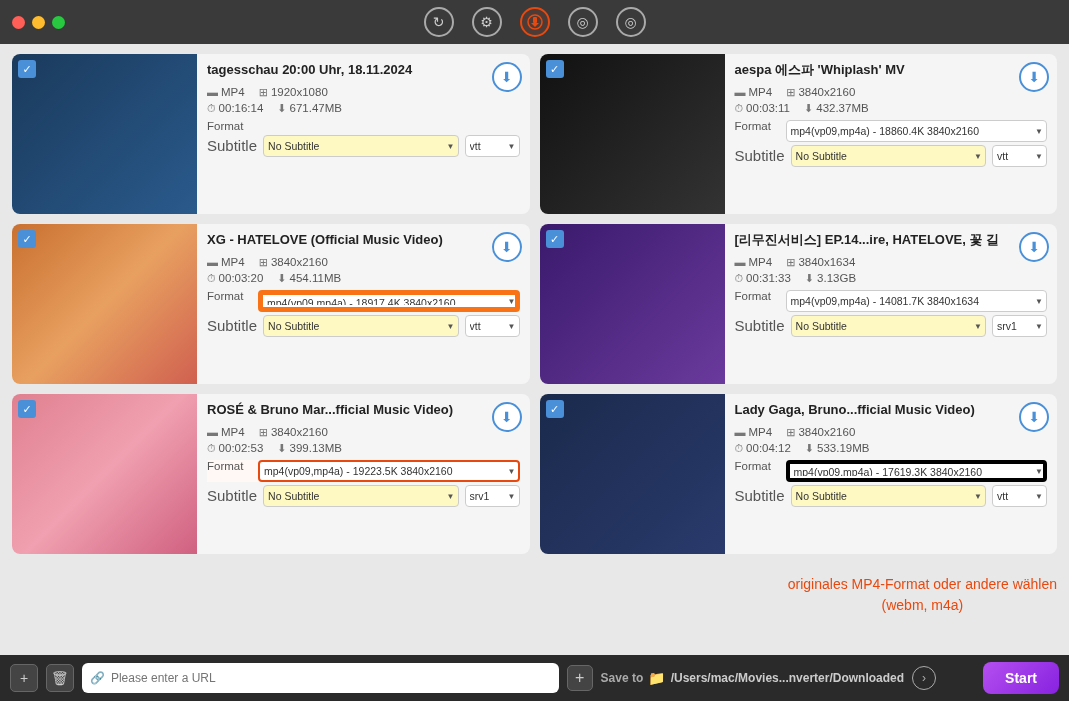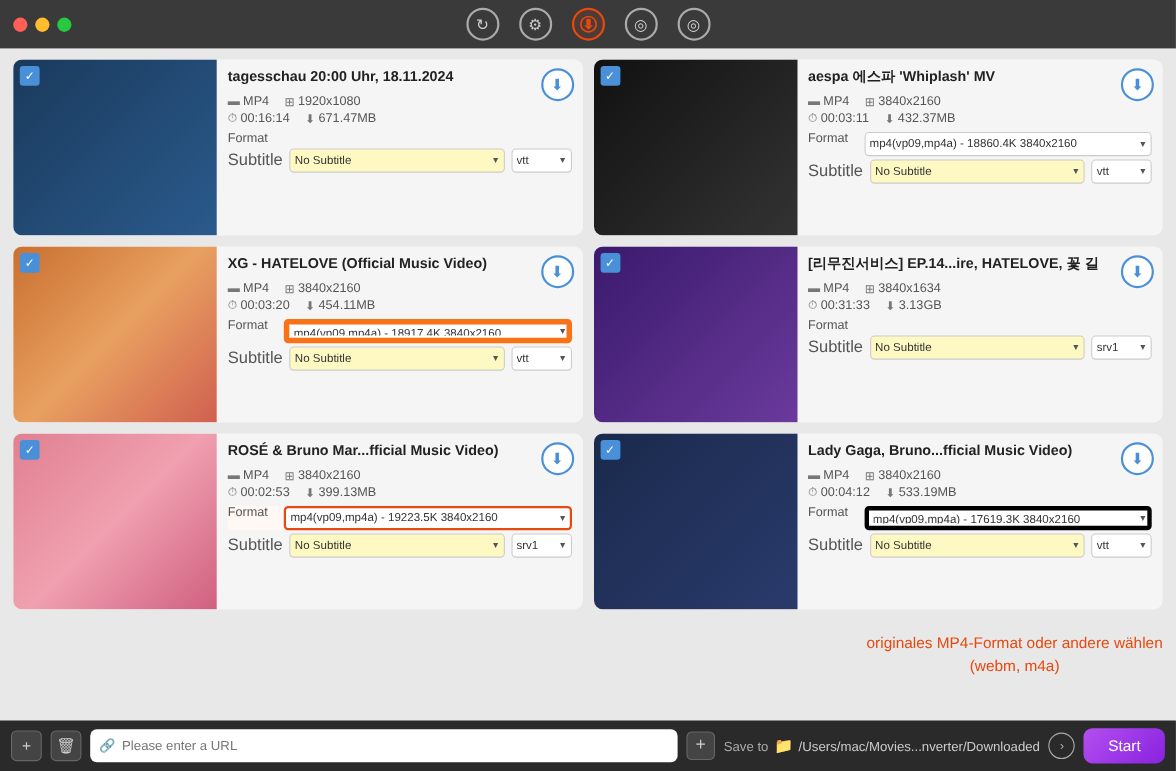--- a/index.html
+++ b/index.html
@@ -327,44 +327,46 @@
       align-items: center;
       justify-content: center;
       cursor: pointer;
       color: #ccc;
       font-size: 16px;
     }
     .save-path {
       color: #ccc;
       font-size: 12px;
       display: flex;
-      align-items: flex-end;
+      align-items: center;
       gap: 5px;
+      font-weight: bold;
     }
     .save-arrow {
       width: 24px;
       height: 24px;
       border-radius: 50%;
       border: 1.5px solid #aaa;
       display: flex;
       align-items: center;
       justify-content: center;
       color: #aaa;
       font-size: 12px;
       cursor: pointer;
     }
     .start-btn {
       background: linear-gradient(135deg, #b44ff0, #8822e0);
       color: white;
       border: none;
       border-radius: 8px;
       padding: 8px 22px;
       font-size: 14px;
-      font-weight: 400;
-      cursor: pointer;
+      font-weight: 700;
+      cursor: pointer;
+      margin-left: 39px;
     }
 
     
     .highlighted-row {
       background: #fff8f5;
     }
   </style>
 </head>
 <body>
 
@@ -557,20 +559,25 @@
           <span class="meta-icon">⏱</span>
           <span>00:31:33</span>
         </div>
         <div class="meta-item">
           <span class="meta-icon">⬇</span>
           <span>3.13GB</span>
         </div>
       </div>
       <div class="format-row">
         <span class="format-label">Format</span>
+        <div class="format-select-wrapper">
+          <select style="border: 1px solid #ccc; outline:none;">
+            <option>mp4(vp09,mp4a) - 14081.7K 3840x1634</option>
+          </select>
+        </div>
       </div>
       <div class="subtitle-row">
         <span class="subtitle-label">Subtitle</span>
         <div class="subtitle-select-wrapper">
           <select>
             <option>No Subtitle</option>
           </select>
         </div>
         <div class="vtt-select-wrapper">
           <select>

